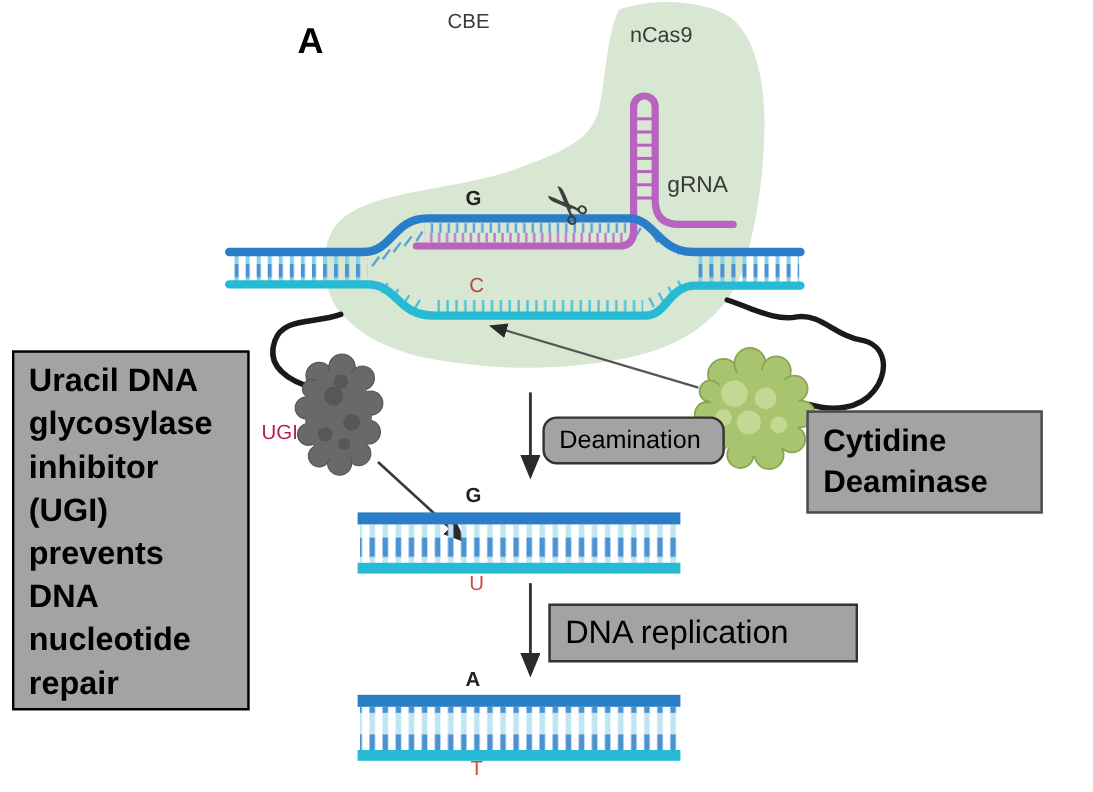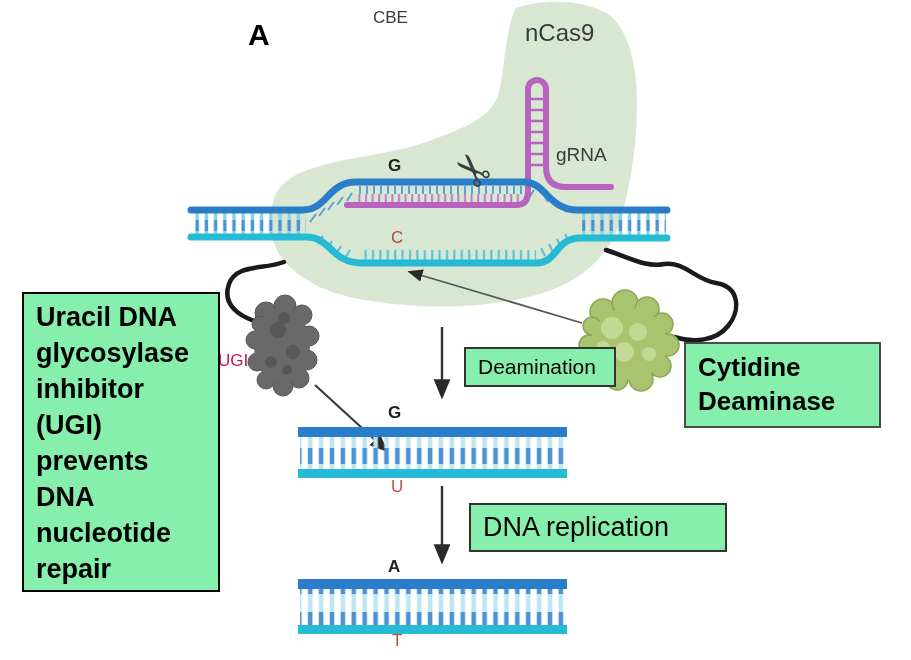--- a/index.html
+++ b/index.html
@@ -2,36 +2,36 @@
 <html><head>
 <meta charset="utf-8">
 <style>
   html,body{margin:0;padding:0;background:#fff;}
   #stage{position:relative;width:911px;height:660px;background:#fff;overflow:hidden;
          font-family:"Liberation Sans",sans-serif;}
   #stage svg{position:absolute;left:0;top:0;}
   .lbl{position:absolute;color:#3a3a3a;white-space:nowrap;}
   .panel-label{left:248px;top:18px;font-size:30px;font-weight:bold;color:#000;}
   .cbe{left:373px;top:8px;font-size:17px;}
-  .ncas9{left:525px;top:19px;font-size:24px;}
+  .ncas9{left:525px;top:19px;font-size:18px;}
   .grna{left:556px;top:144px;font-size:19px;}
   .ugi-lbl{left:218px;top:351px;font-size:17px;color:#be185d;}
   .base{font-size:17px;font-weight:600;color:#222;}
   .base.red{color:#cf4a44;font-weight:500;}
   .b-gtop{left:388px;top:156px;}
   .b-c{left:391px;top:228px;color:#b5463c;}
   .b-gmid{left:388px;top:403px;}
   .b-u{left:391px;top:477px;}
   .b-a{left:388px;top:557px;}
   .b-t{left:392px;top:631px;}
-  .callout{position:absolute;background:#86efac;border:2px solid #000;color:#000;box-sizing:border-box;margin-left:12px;}
+  .callout{position:absolute;background:#a3a3a3;border:2px solid #000;color:#000;box-sizing:border-box;}
   .ugi-note{left:10px;top:292px;width:198px;height:300px;padding:5px 4px 0 12px;
             font-size:27px;font-weight:bold;line-height:36px;}
   .deam-box{left:452px;top:347px;width:152px;height:40px;border-width:2px;border-color:#333;
-            font-size:21px;line-height:36px;padding-left:12px;}
+            font-size:21px;line-height:36px;padding-left:12px;border-radius:12px;}
   .repl-box{left:457px;top:503px;width:258px;height:49px;border-color:#333;
             font-size:27px;line-height:45px;padding-left:12px;}
   .cyt-box{left:672px;top:342px;width:197px;height:86px;border-color:#4a4a4a;
            font-size:26px;font-weight:bold;line-height:34px;padding:6px 0 0 12px;}
   .scissors{position:absolute;left:455px;top:147px;font-size:44px;color:#3f3f3f;
             transform:rotate(-135deg);line-height:1;}
 </style>
 </head>
 <body>
 

